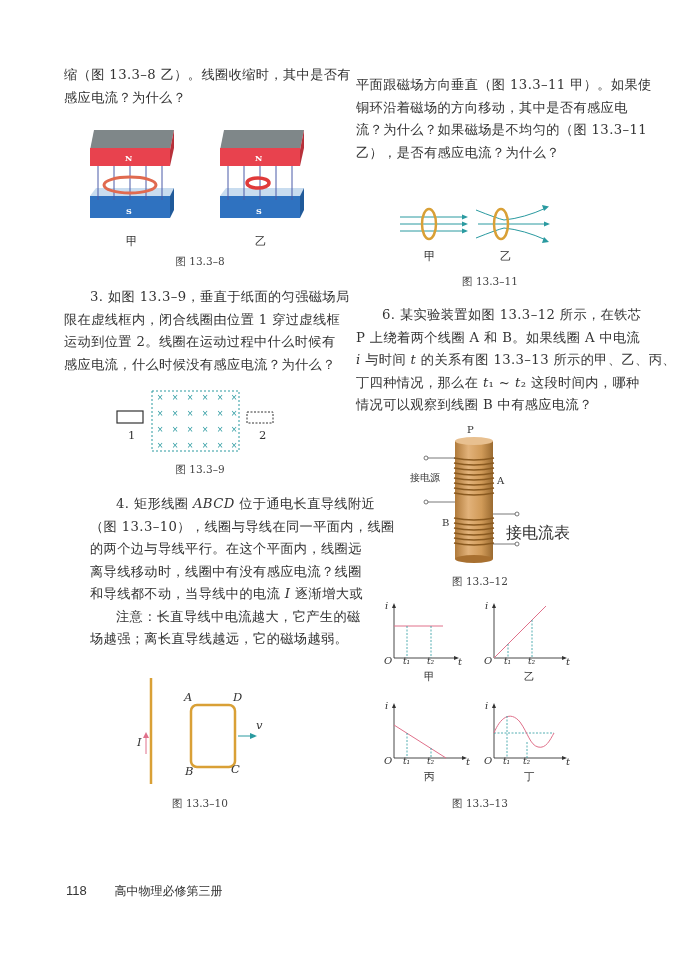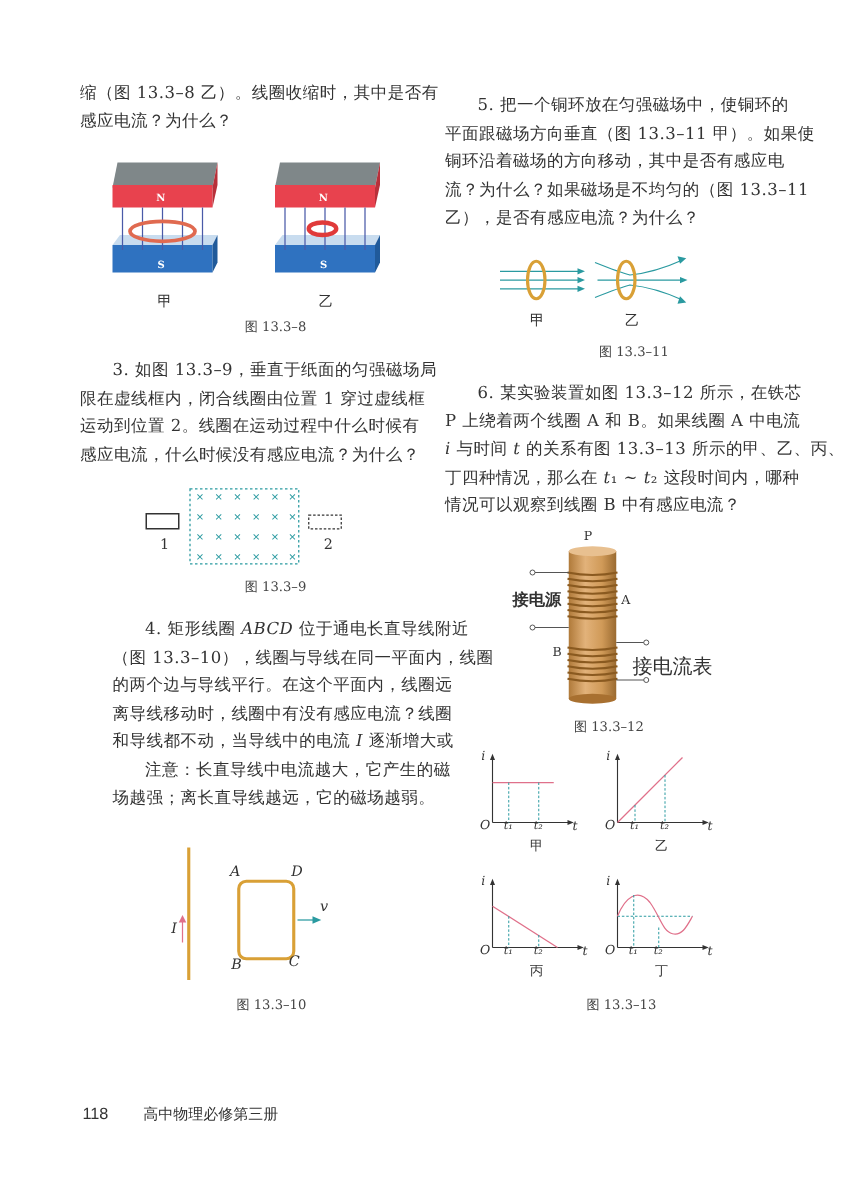--- a/index.html
+++ b/index.html
@@ -1,20 +1,20 @@
 <!DOCTYPE html>
 <html><head>
 <meta charset="utf-8">
 <style>
   html, body { margin:0; padding:0; }
   body { width:680px; height:954px; background:#ffffff; position:relative; overflow:hidden;
          font-family:"DejaVu Serif","Liberation Serif",serif; color:#333333; }
   .p { position:absolute; font-size:13.2px; line-height:22.5px; letter-spacing:0.4px; text-align:justify; }
   .p .ln { display:block; white-space:nowrap; }
-  .cap { position:absolute; font-size:10.5px; color:#444; font-family:"DejaVu Serif",serif; text-align:right; }
+  .cap { position:absolute; font-size:10.5px; color:#444; font-family:"DejaVu Serif",serif; text-align:center; }
   .lbl { position:absolute; font-size:11.5px; color:#333; }
   svg { position:absolute; overflow:visible; }
   .footer { position:absolute; left:66px; top:883px; font-size:12px; color:#333; }
   .footer .num { font-family:"Liberation Sans",sans-serif; font-size:13px; margin-right:24px; }
   .it { font-style:italic; }
 </style>
 </head>
 <body>
 
 <div class="p" style="left:64px;top:64px;width:270px;">
@@ -133,21 +133,20 @@
   <span class="lbl it" style="left:137px;top:735px;">I</span>
   <span class="lbl it" style="left:184px;top:690px;">A</span>
   <span class="lbl it" style="left:233px;top:690px;">D</span>
   <span class="lbl it" style="left:185px;top:764px;">B</span>
   <span class="lbl it" style="left:231px;top:762px;">C</span>
   <span class="lbl it" style="left:256px;top:718px;">v</span>
   <span class="cap" style="left:155px;top:797px;width:90px;">图 13.3–10</span>
 </div>
 
 <div class="p" style="left:356px;top:74px;width:270px;">
-  <span class="ln" style="padding-left:26px;">5. 把一个铜环放在匀强磁场中，使铜环的</span>
   <span class="ln">平面跟磁场方向垂直（图 13.3–11 甲）。如果使</span>
   <span class="ln">铜环沿着磁场的方向移动，其中是否有感应电</span>
   <span class="ln">流？为什么？如果磁场是不均匀的（图 13.3–11</span>
   <span class="ln">乙），是否有感应电流？为什么？</span>
 </div>
 
 <div>
   <svg style="left:400px;top:200px;" width="160" height="50" viewBox="0 0 160 50">
     <g stroke="#2a9aa0" stroke-width="1" fill="none">
       <line x1="0" y1="17" x2="64" y2="17"></line>
@@ -219,21 +218,21 @@
         <circle cx="6" cy="23" r="2"></circle>
       <line x1="7" y1="67" x2="35" y2="67"></line>
         <circle cx="6" cy="67" r="2"></circle>
       <line x1="73" y1="79" x2="96" y2="79"></line>
         <circle cx="97" cy="79" r="2"></circle>
       <line x1="73" y1="109" x2="96" y2="109"></line>
         <circle cx="97" cy="109" r="2"></circle>
     </g>
   </svg>
   <span class="lbl" style="left:467px;top:424px;font-size:10px;">P</span>
-  <span class="lbl" style="left:410px;top:471px;font-size:13px;font-family:'DejaVu Sans',sans-serif;font-weight:bold;">接电源</span>
+  <span class="lbl" style="left:410px;top:471px;font-size:10px;font-family:'DejaVu Sans',sans-serif;">接电源</span>
   <span class="lbl" style="left:497px;top:475px;font-size:10px;">A</span>
   <span class="lbl" style="left:442px;top:517px;font-size:10px;">B</span>
   <span class="lbl" style="left:506px;top:523px;font-size:16px;font-family:Liberation Serif, serif;">接电流表</span>
   <span class="cap" style="left:445px;top:575px;width:70px;">图 13.3–12</span>
 </div>
 
 <div>
 
   <svg style="left:380px;top:600px;" width="80" height="65" viewBox="0 0 80 65">
     <line x1="14" y1="58" x2="76" y2="58" stroke="#333" stroke-width="0.9"></line>

